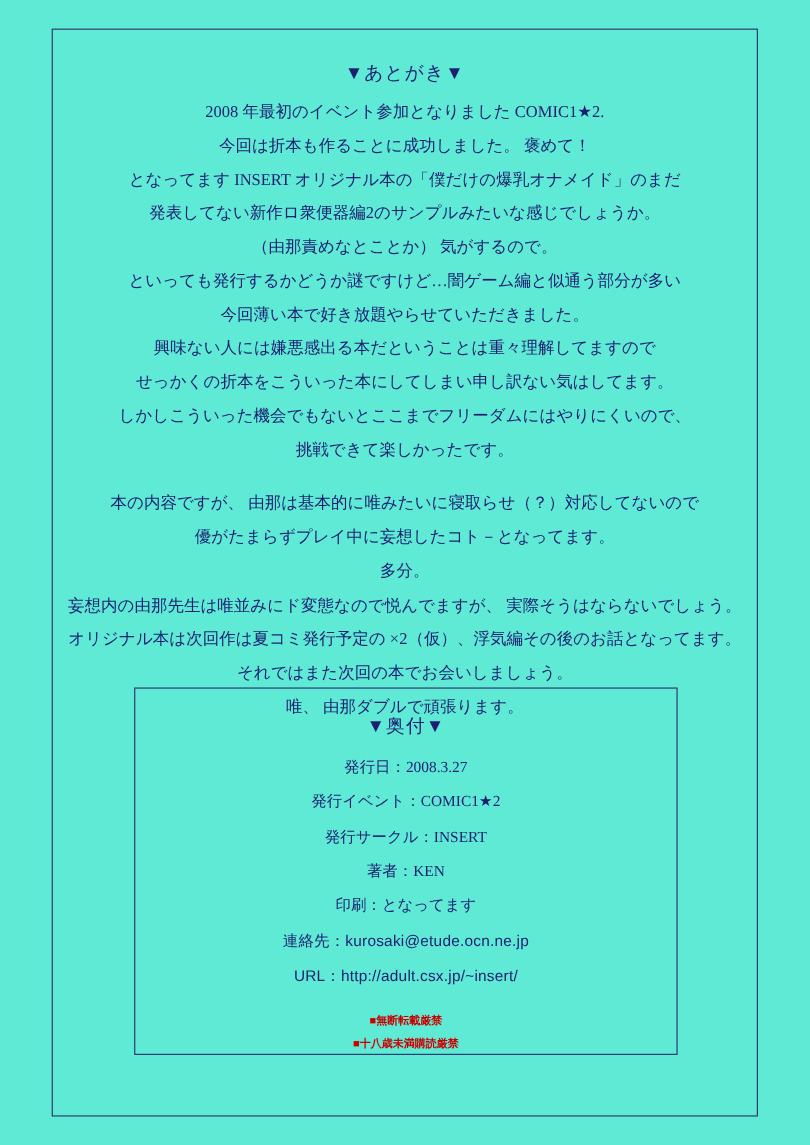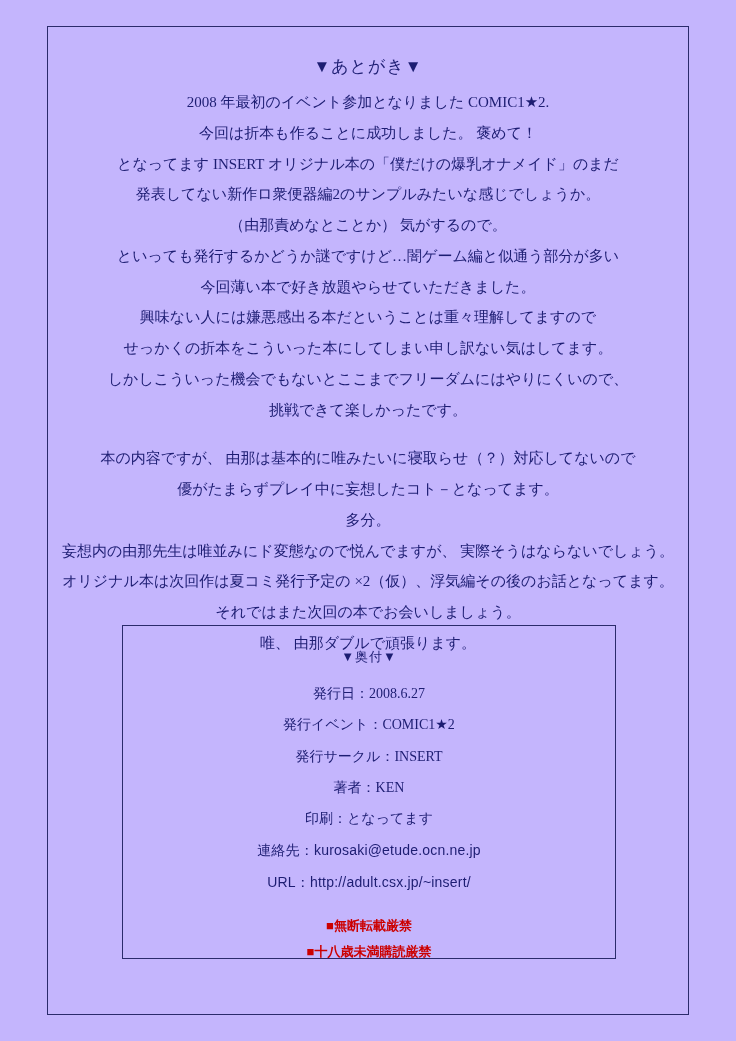--- a/index.html
+++ b/index.html
@@ -10,21 +10,21 @@
   body {
     width: 736px;
     height: 1041px;
     font-family: "Liberation Serif", "DejaVu Serif", serif;
     color: #1a1a6e;
   }
   .page {
     position: relative;
     width: 736px;
     height: 1041px;
-    background: #c4b5fd;
+    background: #5eead4;
     box-sizing: border-box;
   }
   .outer-frame {
     position: absolute;
     left: 47px;
     top: 26px;
     width: 642px;
     height: 989px;
     border: 1px solid #2b2b6b;
     box-sizing: border-box;
@@ -56,41 +56,41 @@
     left: 122px;
     top: 625px;
     width: 494px;
     height: 334px;
     border: 1px solid #2b2b6b;
     box-sizing: border-box;
     text-align: center;
     padding-top: 22px;
   }
   .colophon-title {
-    font-size: 13px;
+    font-size: 17px;
     letter-spacing: 1px;
     margin-bottom: 18px;
     color: #1d1d72;
   }
   .colophon-line {
     font-size: 14px;
     line-height: 1.45;
     margin-bottom: 11px;
     color: #1d1d72;
   }
   .colophon-line.mono {
     font-family: Liberation Sans, sans-serif;
     letter-spacing: 0.2px;
   }
   .warnings {
     margin-top: 24px;
   }
   .warning-line {
     color: #cc0000;
-    font-size: 13px;
+    font-size: 10px;
     line-height: 1.5;
     margin-bottom: 6px;
     font-weight: bold;
   }
 </style>
 </head>
 <body>
 
 <div class="page">
   <div class="outer-frame"></div>
@@ -117,21 +117,21 @@
     <p>多分。</p>
     <p>妄想内の由那先生は唯並みにド変態なので悦んでますが、 実際そうはならないでしょう。</p>
     <p>オリジナル本は次回作は夏コミ発行予定の ×2（仮）、浮気編その後のお話となってます。</p>
     <p>それではまた次回の本でお会いしましょう。</p>
     <p>唯、 由那ダブルで頑張ります。</p>
   </div>
 
   <div class="colophon">
     <div class="colophon-title">▼奥付▼</div>
 
-    <div class="colophon-line">発行日：2008.6.27</div>
+    <div class="colophon-line">発行日：2008.3.27</div>
     <div class="colophon-line">発行イベント：COMIC1★2</div>
     <div class="colophon-line">発行サークル：INSERT</div>
     <div class="colophon-line">著者：KEN</div>
     <div class="colophon-line">印刷：となってます</div>
     <div class="colophon-line mono">連絡先：kurosaki@etude.ocn.ne.jp</div>
     <div class="colophon-line mono">URL：http://adult.csx.jp/~insert/</div>
 
     <div class="warnings">
       <div class="warning-line">■無断転載厳禁</div>
       <div class="warning-line">■十八歳未満購読厳禁</div>

